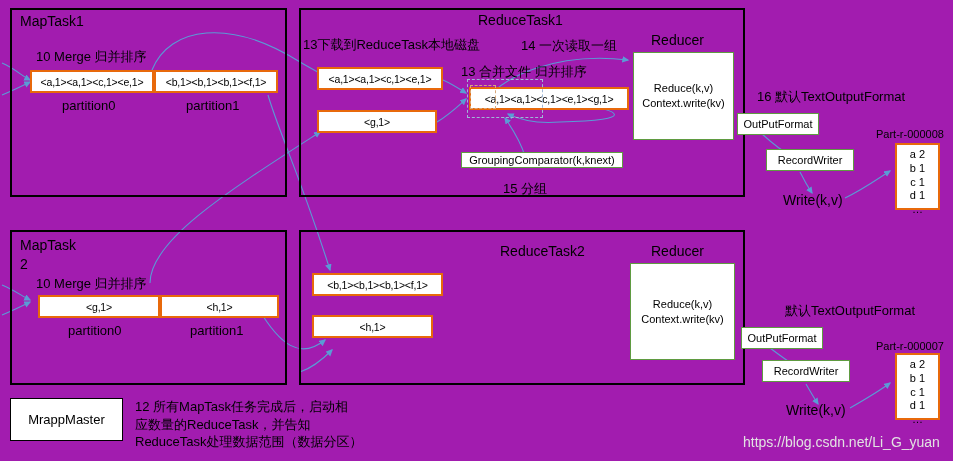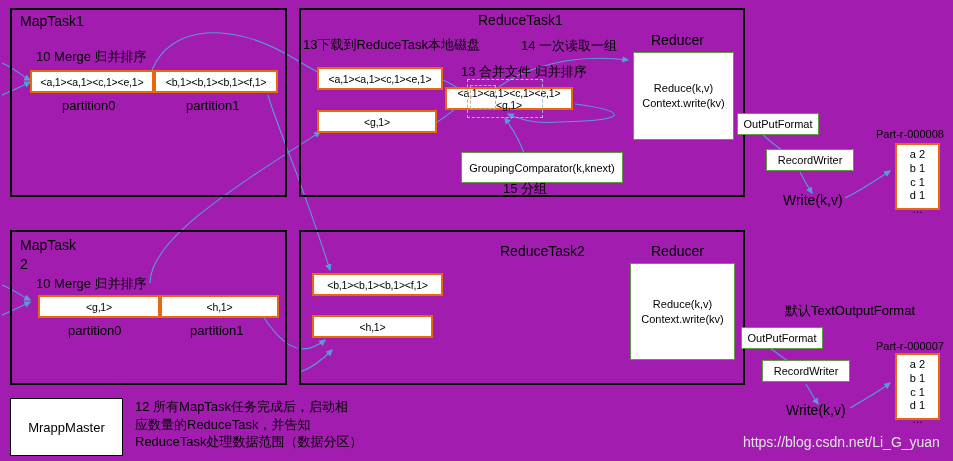--- a/index.html
+++ b/index.html
@@ -97,37 +97,38 @@
   <div class="lbl mid" style="left:521px;top:37px;">14 一次读取一组</div>
   <div class="lbl mid" style="left:461px;top:63px;">13 合并文件 归并排序</div>
 
   <div class="obox kv" style="left:317px;top:67px;width:126px;height:23px;">
     <span>&lt;a,1&gt;&lt;a,1&gt;&lt;c,1&gt;&lt;e,1&gt;</span>
   </div>
   <div class="obox kv" style="left:317px;top:110px;width:120px;height:23px;">
     <span>&lt;g,1&gt;</span>
   </div>
 
-  <div class="obox kv" style="left:445px;top:87px;width:128px;height:23px;align-items:center;">
+  <div class="obox kv" style="left:469px;top:87px;width:160px;height:23px;align-items:center;">
     <span>&lt;a,1&gt;&lt;a,1&gt;&lt;c,1&gt;&lt;e,1&gt;&lt;g,1&gt;</span>
   </div>
   <div class="dashsel" style="left:467px;top:79px;width:76px;height:39px;"></div>
   <div class="dashsel" style="left:470px;top:85px;width:26px;height:24px;border-color:#d9a87a;"></div>
 
-  <div class="gbox small" style="left:461px;top:152px;width:162px;height:31px;">
+  <div class="gbox small" style="left:461px;top:152px;width:162px;height:16px;">
     <span>GroupingComparator(k,knext)</span>
   </div>
   <div class="lbl mid" style="left:503px;top:180px;">15 分组</div>
 
   <div class="lbl title" style="left:651px;top:32px;">Reducer</div>
   <div class="gbox small multiline" style="left:633px;top:52px;width:101px;height:88px;">
     <span>Reduce(k,v)
 Context.write(kv)</span>
   </div>
 
+  <div class="lbl mid" style="left:757px;top:88px;">16 默认TextOutputFormat</div>
   <div class="gbox small" style="left:737px;top:113px;width:82px;height:22px;">
     <span>OutPutFormat</span>
   </div>
   <div class="gbox small" style="left:766px;top:149px;width:88px;height:22px;">
     <span>RecordWriter</span>
   </div>
   <div class="lbl title" style="left:783px;top:192px;">Write(k,v)</div>
   <div class="lbl small" style="left:876px;top:128px;">Part-r-000008</div>
   <div class="obox" style="left:895px;top:143px;width:45px;height:67px;">
     <div class="partcol small">
@@ -181,21 +182,21 @@
   <div class="obox" style="left:895px;top:353px;width:45px;height:67px;">
     <div class="partcol small">
       <span>a 2</span>
       <span>b 1</span>
       <span>c 1</span>
       <span>d 1</span>
       <span>…</span>
     </div>
   </div>
 
-  <div class="kbox mid" style="left:10px;top:398px;width:113px;height:58px;">
+  <div class="kbox mid" style="left:10px;top:398px;width:113px;height:43px;">
     <span>MrappMaster</span>
   </div>
   <div class="lbl mid multiline" style="left:135px;top:398px;">12 所有MapTask任务完成后，启动相
 应数量的ReduceTask，并告知
 ReduceTask处理数据范围（数据分区）</div>
 
   <div class="wm" style="left:727px;top:434px;margin-left:16px;">https://blog.csdn.net/Li_G_yuan</div>
 
 </div>
 

